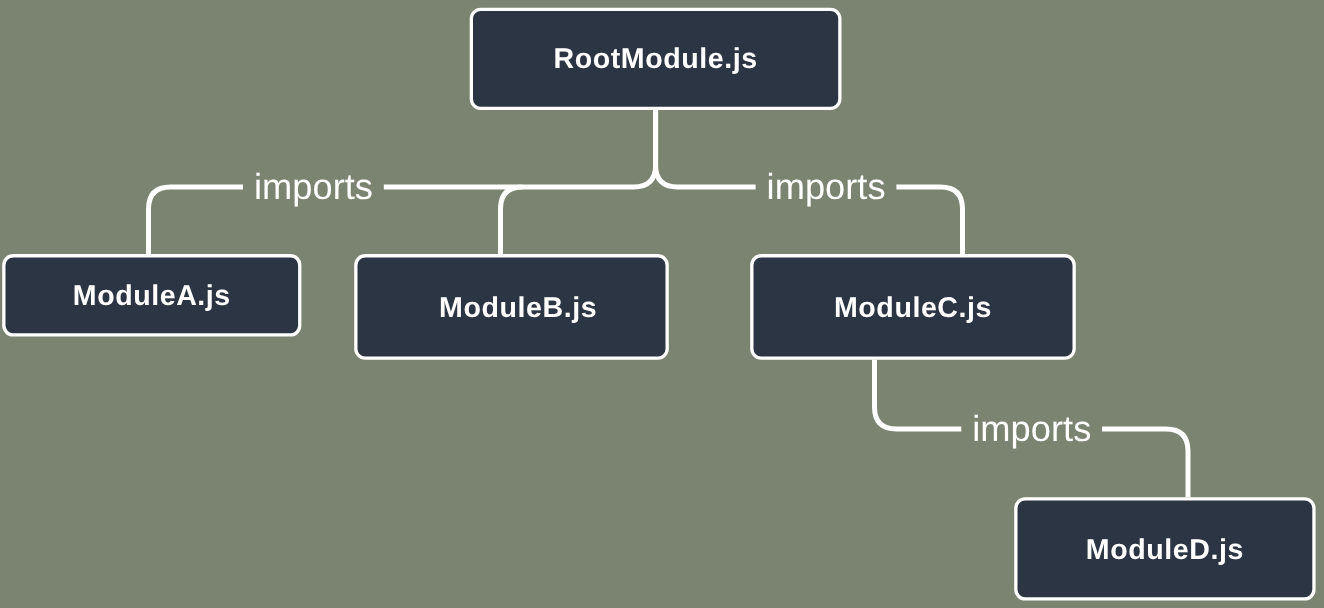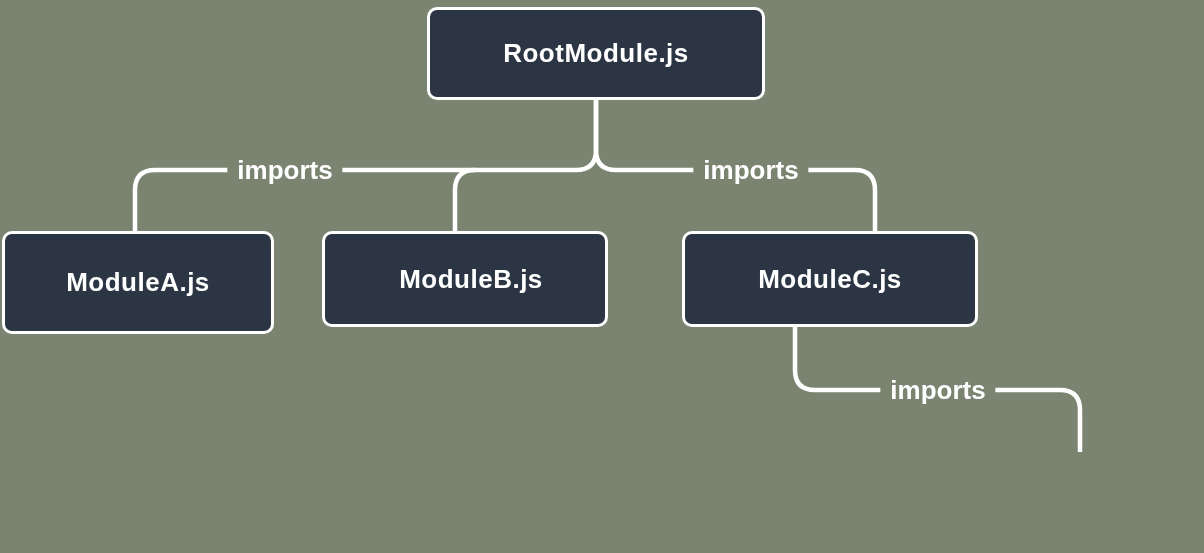--- a/index.html
+++ b/index.html
@@ -38,31 +38,31 @@
     border-radius: 10px;
     color: var(--text);
     display: flex;
     align-items: center;
     justify-content: center;
     font-size: 26px;
     font-weight: 700;
     letter-spacing: 0.5px;
   }
   .node-root    { left: 427px; top: 7px;   width: 338px; height: 93px; }
-  .node-a       { left: 2px;   top: 231px; width: 272px; height: 103px; }
+  .node-a       { left: 2px;   top: 231px; width: 272px; height: 75px; }
   .node-b       { left: 322px; top: 231px; width: 286px; height: 96px; padding-left: 12px; }
   .node-c       { left: 682px; top: 231px; width: 296px; height: 96px; text-align: center; }
   .node-d       { left: 922px; top: 452px; width: 274px; height: 94px; }
   .edge-label {
     position: absolute;
     transform: translate(-50%, -50%);
     background: var(--background);
     color: var(--text);
-    font-size: 26px;
-    font-weight: 700;
+    font-size: 33px;
+    font-weight: 400;
     padding: 2px 10px;
     white-space: nowrap;
   }
   .edge-label-left  { left: 285px; top: 170px; }
   .edge-label-right { left: 751px; top: 170px; }
   .edge-label-down  { left: 938px; top: 390px; }
 </style>
 </head>
 <body>
 
@@ -76,20 +76,21 @@
   </svg>
 
   <div class="node node-root">RootModule.js</div>
 
   <div class="node node-a">ModuleA.js</div>
 
   <div class="node node-b">ModuleB.js</div>
 
   <div class="node node-c">ModuleC.js</div>
 
+  <div class="node node-d">ModuleD.js</div>
 
   <span class="edge-label edge-label-left">imports</span>
 
   <span class="edge-label edge-label-right">imports</span>
 
   <span class="edge-label edge-label-down">imports</span>
 
 </div>
 
 </body></html>

